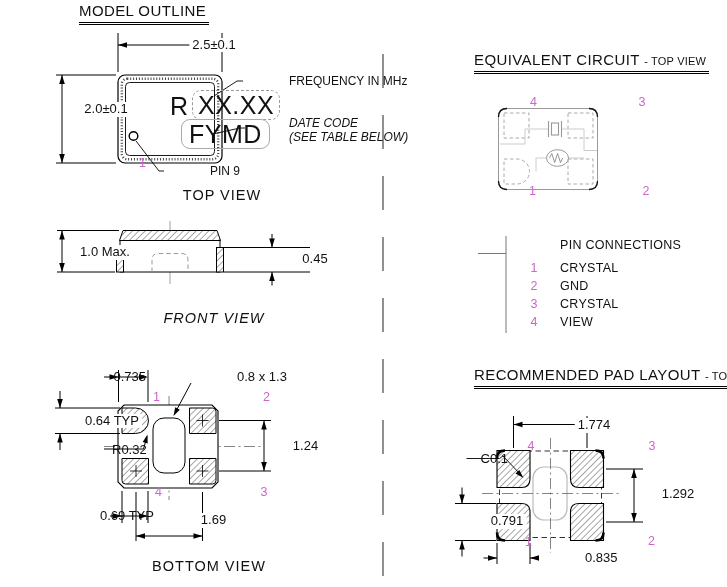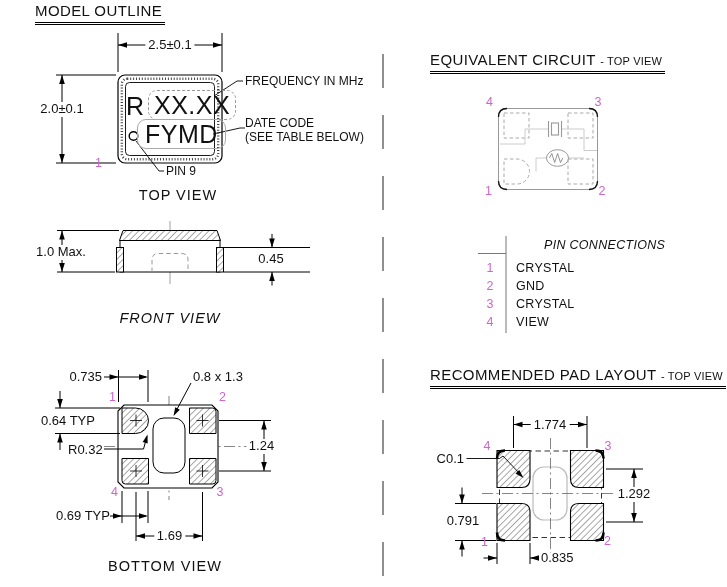--- a/index.html
+++ b/index.html
@@ -1,19 +1,19 @@
 <!DOCTYPE html>
 <html><head>
 <meta charset="utf-8">
 <style>
   html,body{margin:0;padding:0;}
   body{width:727px;height:587px;position:relative;background:#fff;color:#111;
        font-family:"Liberation Sans", sans-serif; overflow:hidden;}
   #art{position:absolute;left:0;top:0;}
-  .t{position:absolute;white-space:nowrap;line-height:1.12;}
+  .t{position:absolute;white-space:nowrap;line-height:1.12;margin-left:44px;}
   .dim{font-size:13px;}
   .sm{font-size:12px;}
   .bgw{background:#fff;padding:0 3px;}
   .cx{transform:translateX(-50%);}
   .rx{transform:translateX(-100%);}
   .pin{color:#cc66cc;font-size:12.5px;}
   .viewlbl{font-size:14.5px;letter-spacing:1px;}
   .h1{font-size:15px;letter-spacing:.4px;border-bottom:3px double #000;padding:0 3px 2px 0;}
   .h1 .suffix{font-size:11px;letter-spacing:.2px;}
   .mark{font-size:25px;letter-spacing:.5px;}
@@ -225,55 +225,55 @@
 <div class="t h1" style="left:35px;top:3px;">MODEL OUTLINE</div>
 
 <span class="t dim cx bgw" style="left:170px;top:37.5px;">2.5±0.1</span>
 <span class="t dim cx bgw" style="left:62px;top:102px;">2.0±0.1</span>
 
 <span class="t mark" style="left:126px;top:92px;">R</span>
 <span class="t mark freqbox" style="left:148px;top:89.5px;">XX.XX</span>
 <span class="t mark datebox" style="left:137px;top:119px;">FYMD</span>
 
 <span class="t sm" style="left:245px;top:75px;">FREQUENCY IN MHz</span>
-<div class="t sm" style="left:245px;top:116px;line-height:14px;">
+<div class="t sm" style="left:245px;top:116px;line-height:14px;font-style:italic;">
   <div>DATE CODE</div>
   <div>(SEE TABLE BELOW)</div>
 </div>
 <span class="t sm" style="left:166px;top:165px;">PIN 9</span>
 <span class="t pin" style="left:95px;top:155.5px;">1</span>
 <span class="t viewlbl cx" style="left:178px;top:186.5px;">TOP VIEW</span>
 
 <span class="t dim cx bgw" style="left:61px;top:245px;">1.0 Max.</span>
 <span class="t dim cx" style="left:271px;top:252px;">0.45</span>
 <span class="t viewlbl cx" style="left:170px;top:310px;font-style:italic;">FRONT VIEW</span>
 
 <span class="t dim rx" style="left:102px;top:370px;">0.735</span>
 <span class="t dim" style="left:193px;top:370px;">0.8 x 1.3</span>
 <span class="t dim bgw" style="left:38px;top:413.5px;">0.64 TYP</span>
 <span class="t dim" style="left:68px;top:442.5px;">R0.32</span>
 <span class="t dim" style="left:56px;top:508.5px;text-align:center;">0.69 TYP</span>
-<span class="t dim cx bgw" style="left:169.5px;top:529px;">1.69</span>
+<span class="t dim cx bgw" style="left:169.5px;top:513px;">1.69</span>
 <span class="t dim cx bgw" style="left:261.5px;top:439px;">1.24</span>
 <span class="t pin" style="left:109px;top:389.5px;">1</span>
 <span class="t pin" style="left:219px;top:389.5px;">2</span>
 <span class="t pin" style="left:216.5px;top:484.5px;">3</span>
 <span class="t pin" style="left:111px;top:484.5px;">4</span>
 <span class="t viewlbl cx" style="left:165px;top:558px;">BOTTOM VIEW</span>
 
 <div class="t h1" style="left:430px;top:52px;">
   <span>EQUIVALENT CIRCUIT</span>
   <span class="suffix">- TOP VIEW</span>
 </div>
 <span class="t pin" style="left:486px;top:94.5px;">4</span>
 <span class="t pin" style="left:594.5px;top:94.5px;">3</span>
 <span class="t pin" style="left:485px;top:183.5px;">1</span>
 <span class="t pin" style="left:598.5px;top:183.5px;">2</span>
 
-<span class="t tbl" style="left:544px;top:237.5px;font-style:italic;">PIN CONNECTIONS</span>
+<span class="t tbl" style="left:516px;top:237.5px;">PIN CONNECTIONS</span>
 <span class="t pin pnum" style="left:483px;top:260.5px;">1</span>
 <span class="t tbl" style="left:516px;top:260.5px;">CRYSTAL</span>
 <span class="t pin pnum" style="left:483px;top:278.5px;">2</span>
 <span class="t tbl" style="left:516px;top:278.5px;">GND</span>
 <span class="t pin pnum" style="left:483px;top:296.5px;">3</span>
 <span class="t tbl" style="left:516px;top:296.5px;">CRYSTAL</span>
 <span class="t pin pnum" style="left:483px;top:314.5px;">4</span>
 <span class="t tbl" style="left:516px;top:314.5px;">VIEW</span>
 
 <div class="t h1" style="left:430px;top:367px;">

